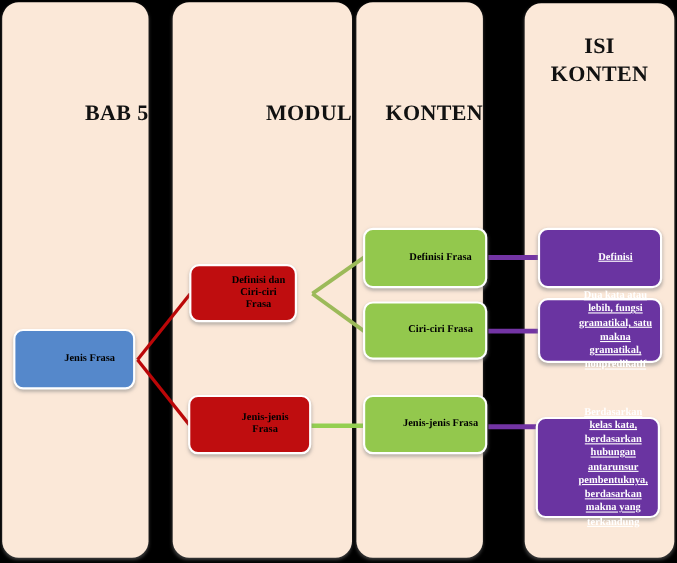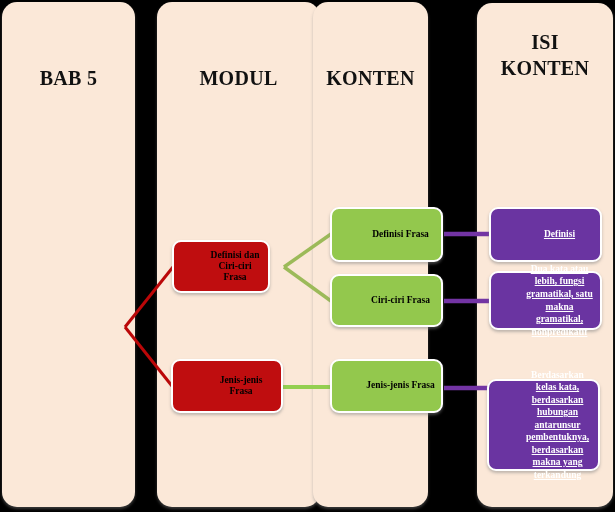--- a/index.html
+++ b/index.html
@@ -8,21 +8,21 @@
     font-family:"Liberation Serif","DejaVu Serif",serif;overflow:hidden;
   }
   .col{
     position:absolute;background:#fbe8d8;border-radius:15px;
     box-shadow:0 2px 3px rgba(130,130,130,.45);
   }
   .col-header{
     width:100%;text-align:center;font-weight:bold;font-size:20px;
     color:#111;line-height:26px;letter-spacing:.3px;
   }
-  .col-header.pad1{padding-top:63px;}
+  .col-header.pad1{padding-top:88px;text-align:right;}
   .col-header.pad2{padding-top:26px;}
   .col-header.narrow{width:96px;margin:0 auto;}
   .node{
     position:absolute;border:2px solid #fff;border-radius:9px;
     display:flex;align-items:center;justify-content:center;
     box-sizing:border-box;text-align:center;
     box-shadow:0 2px 3px rgba(130,130,130,.5);
     z-index:3;
     padding-left:28px;
   }
@@ -39,39 +39,42 @@
 <div id="canvas">
 
   <div class="col" style="left:2px;top:2px;width:133px;height:505px">
     <div class="col-header pad1">BAB 5</div>
   </div>
 
   <div class="col" style="left:157px;top:2px;width:163px;height:505px">
     <div class="col-header pad1">MODUL</div>
   </div>
 
-  <div class="col" style="left:313px;top:2px;width:115px;height:505px">
+  <div class="col" style="left:324px;top:2px;width:115px;height:505px">
     <div class="col-header pad1">KONTEN</div>
   </div>
 
   <div class="col" style="left:477px;top:3px;width:136px;height:504px">
     <div class="col-header pad2 narrow">ISI KONTEN</div>
   </div>
 
   <svg id="edges" width="615" height="512" viewBox="0 0 615 512">
     <path d="M125,327 L173,267" fill="none" stroke-width="3" stroke="#bb0708"></path>
     <path d="M125,327 L172,386" fill="none" stroke-width="3" stroke="#bb0708"></path>
     <path d="M284,267 L331,234" fill="none" stroke-width="3.5" stroke="#9cba59"></path>
     <path d="M284,267 L331,301" fill="none" stroke-width="3.5" stroke="#9cba59"></path>
     <path d="M283,387 L331,387" fill="none" stroke-width="4" stroke="#94cf50"></path>
     <path d="M444,234 L490,234" fill="none" stroke-width="4.5" stroke="#7334a4"></path>
     <path d="M444,301 L490,301" fill="none" stroke-width="4.5" stroke="#7334a4"></path>
     <path d="M444,388 L490,388" fill="none" stroke-width="4.5" stroke="#7334a4"></path>
   </svg>
 
+  <div class="node blue" style="left: 12px; top: 299px; width: 111px; height: 55px; background-color: rgb(85, 136, 203);">
+    <span class="node-label">Jenis Frasa</span>
+  </div>
 
   <div class="node red" style="left: 172px; top: 240px; width: 98px; height: 53px; background-color: rgb(191, 13, 15);">
     <span class="node-label">Definisi dan Ciri-ciri Frasa</span>
   </div>
 
   <div class="node red" style="left: 171px; top: 359px; width: 112px; height: 54px; background-color: rgb(191, 13, 15);">
     <span class="node-label">Jenis-jenis Frasa</span>
   </div>
 
   <div class="node green" style="left: 330px; top: 207px; width: 113px; height: 55px; background-color: rgb(147, 200, 77);">

